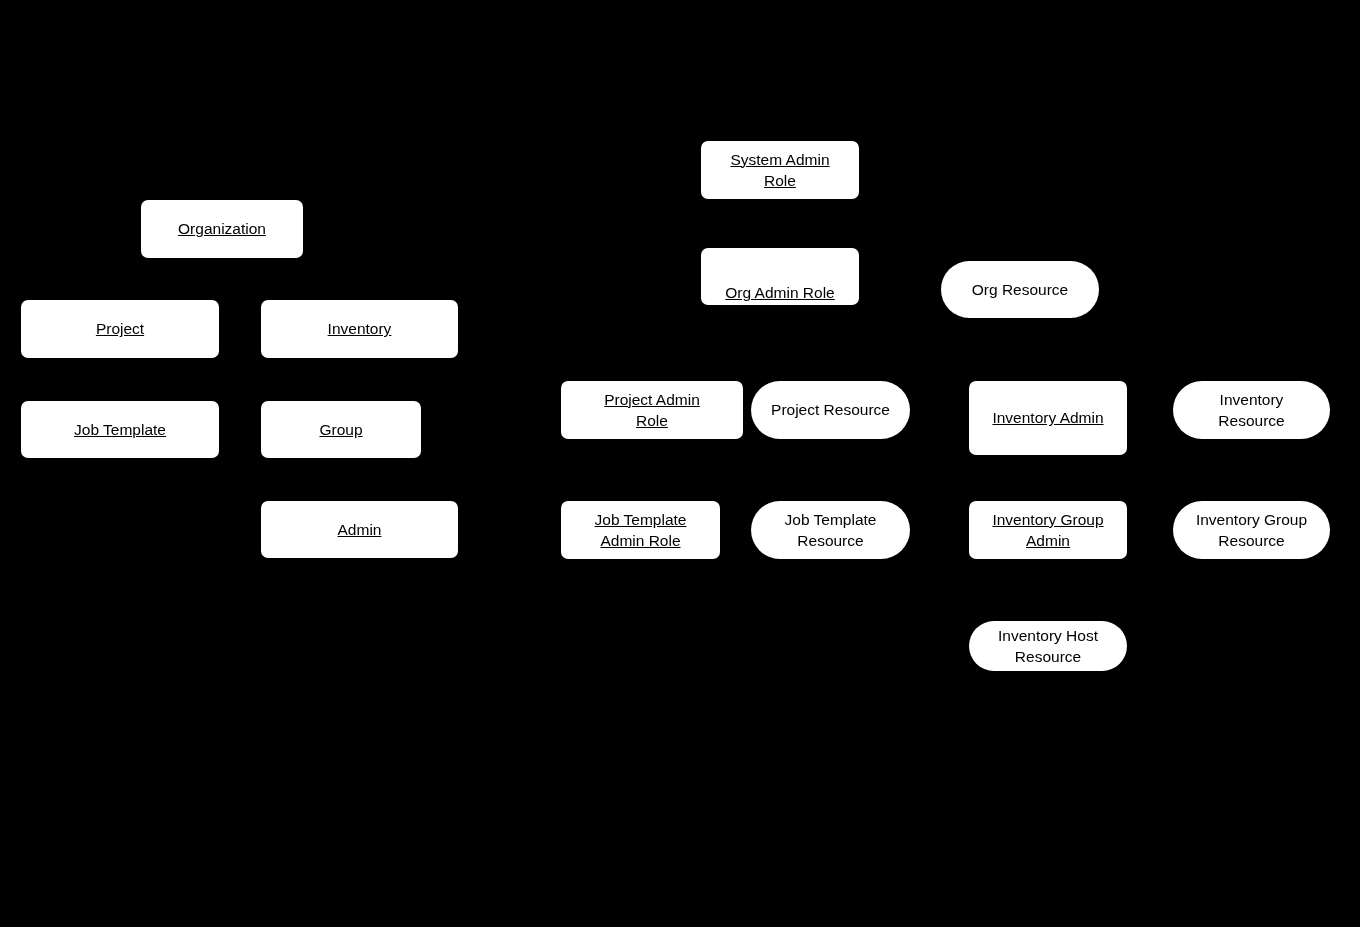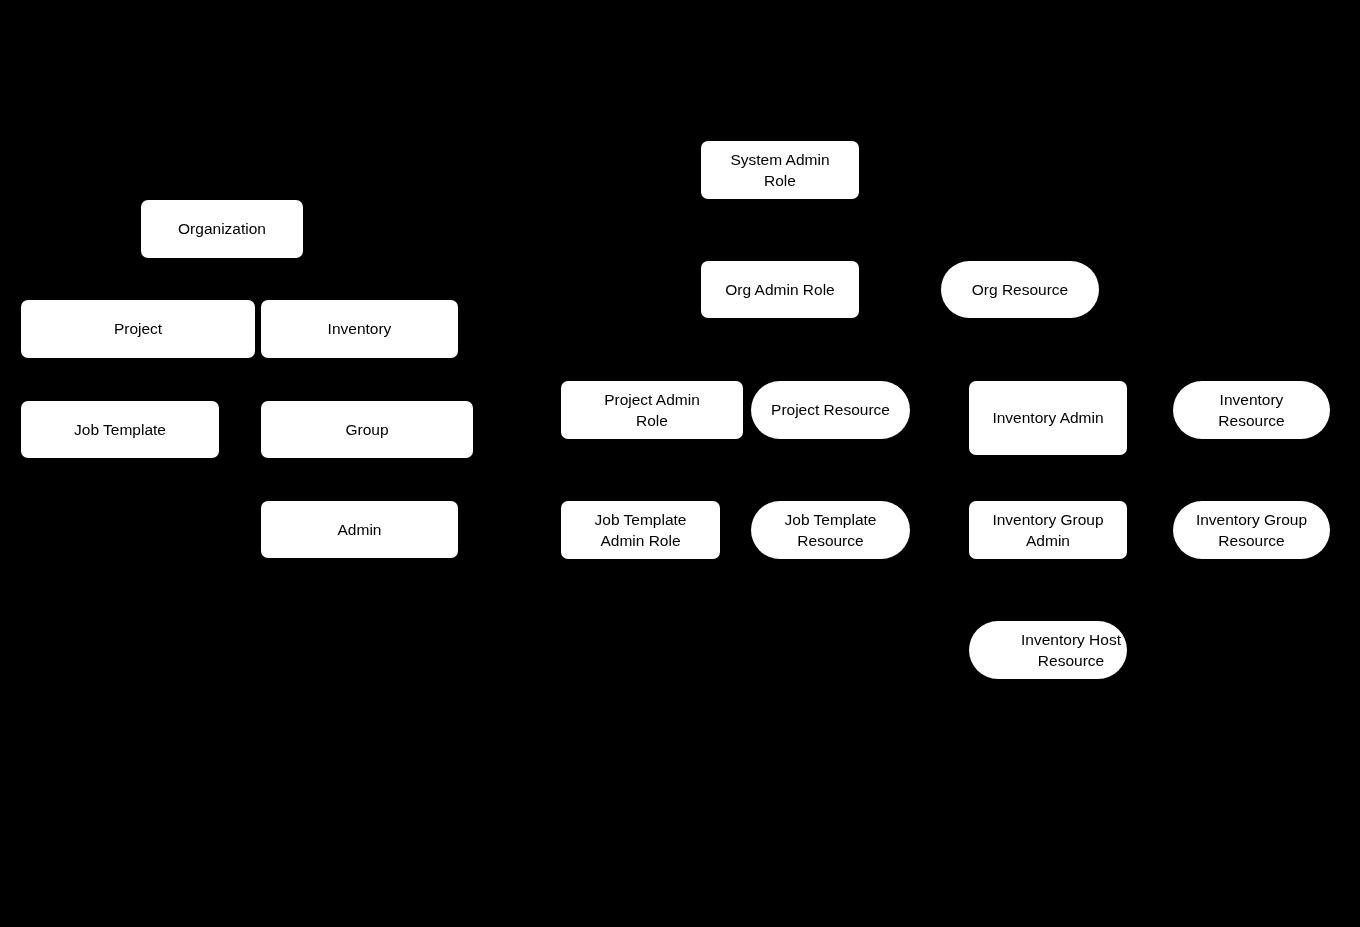--- a/index.html
+++ b/index.html
@@ -27,59 +27,59 @@
     color: var(--node-text);
     display: flex;
     align-items: center;
     justify-content: center;
     text-align: center;
     font-size: 15.5px;
     line-height: 1.38;
     white-space: pre-line;
     padding: 2px 6px;
   }
-  .node.rect { border-radius: 7px; }
+  .node.rect { border-radius: 7px; text-decoration: underline; }
   .node.stadium { border-radius: 29px; }
   .label { white-space: pre-line; }
 </style>
 </head>
 <body>
 
 <div class="canvas">
 
   <div class="node rect" style="left:141px; top:200px; width:162px; height:58px;">
     <span class="label">Organization</span>
   </div>
 
-  <div class="node rect" style="left:21px; top:300px; width:234px; height:58px;">
+  <div class="node rect" style="left:21px; top:300px; width:198px; height:58px;">
     <span class="label">Project</span>
   </div>
 
   <div class="node rect" style="left:261px; top:300px; width:197px; height:58px;">
     <span class="label">Inventory</span>
   </div>
 
   <div class="node rect" style="left:21px; top:401px; width:198px; height:57px;">
     <span class="label">Job Template</span>
   </div>
 
-  <div class="node rect" style="left:261px; top:401px; width:212px; height:57px;">
+  <div class="node rect" style="left:261px; top:401px; width:160px; height:57px;">
     <span class="label">Group</span>
   </div>
 
   <div class="node rect" style="left:261px; top:501px; width:197px; height:57px;">
     <span class="label">Admin</span>
   </div>
 
   <div class="node rect" style="left:701px; top:141px; width:158px; height:58px;">
     <span class="label">System Admin
 Role</span>
   </div>
 
-  <div class="node rect" style="left:701px; top:261px; width:158px; height:57px;">
+  <div class="node rect" style="left:701px; top:248px; width:158px; height:57px;align-items:flex-end;">
     <span class="label">Org Admin Role</span>
   </div>
 
   <div class="node stadium" style="left:941px; top:261px; width:158px; height:57px;">
     <span class="label">Org Resource</span>
   </div>
 
   <div class="node rect" style="left:561px; top:381px; width:182px; height:58px;">
     <span class="label">Project Admin
 Role</span>
@@ -111,18 +111,18 @@
   <div class="node rect" style="left:969px; top:501px; width:158px; height:58px;">
     <span class="label">Inventory Group
 Admin</span>
   </div>
 
   <div class="node stadium" style="left:1173px; top:501px; width:157px; height:58px;">
     <span class="label">Inventory Group
 Resource</span>
   </div>
 
-  <div class="node stadium" style="left:969px; top:621px; width:158px; height:58px;justify-content:flex-end;">
+  <div class="node stadium" style="left:969px; top:621px; width:158px; height:50px;">
     <span class="label">Inventory Host
 Resource</span>
   </div>
 
 </div>
 
 </body></html>

